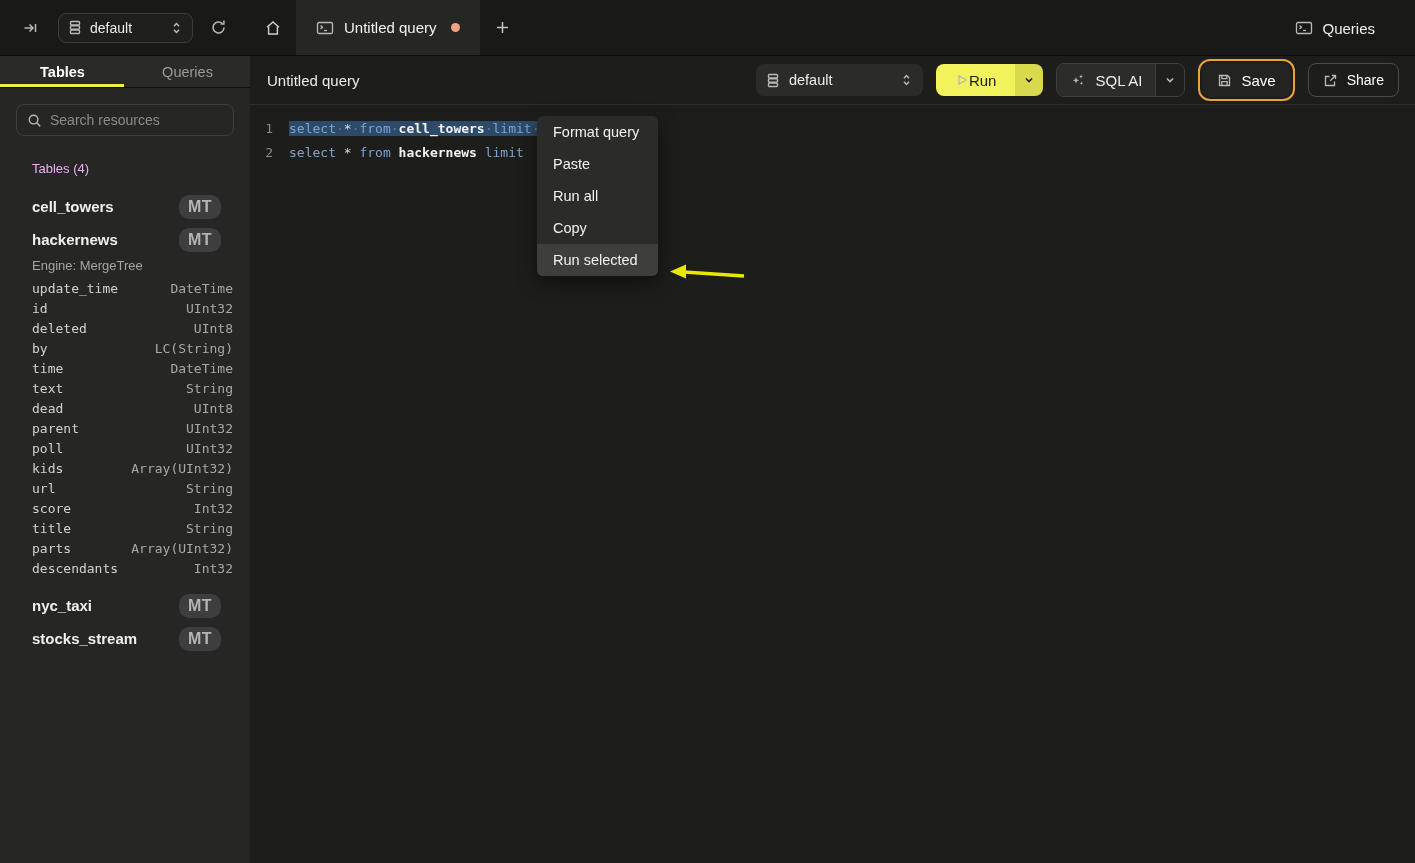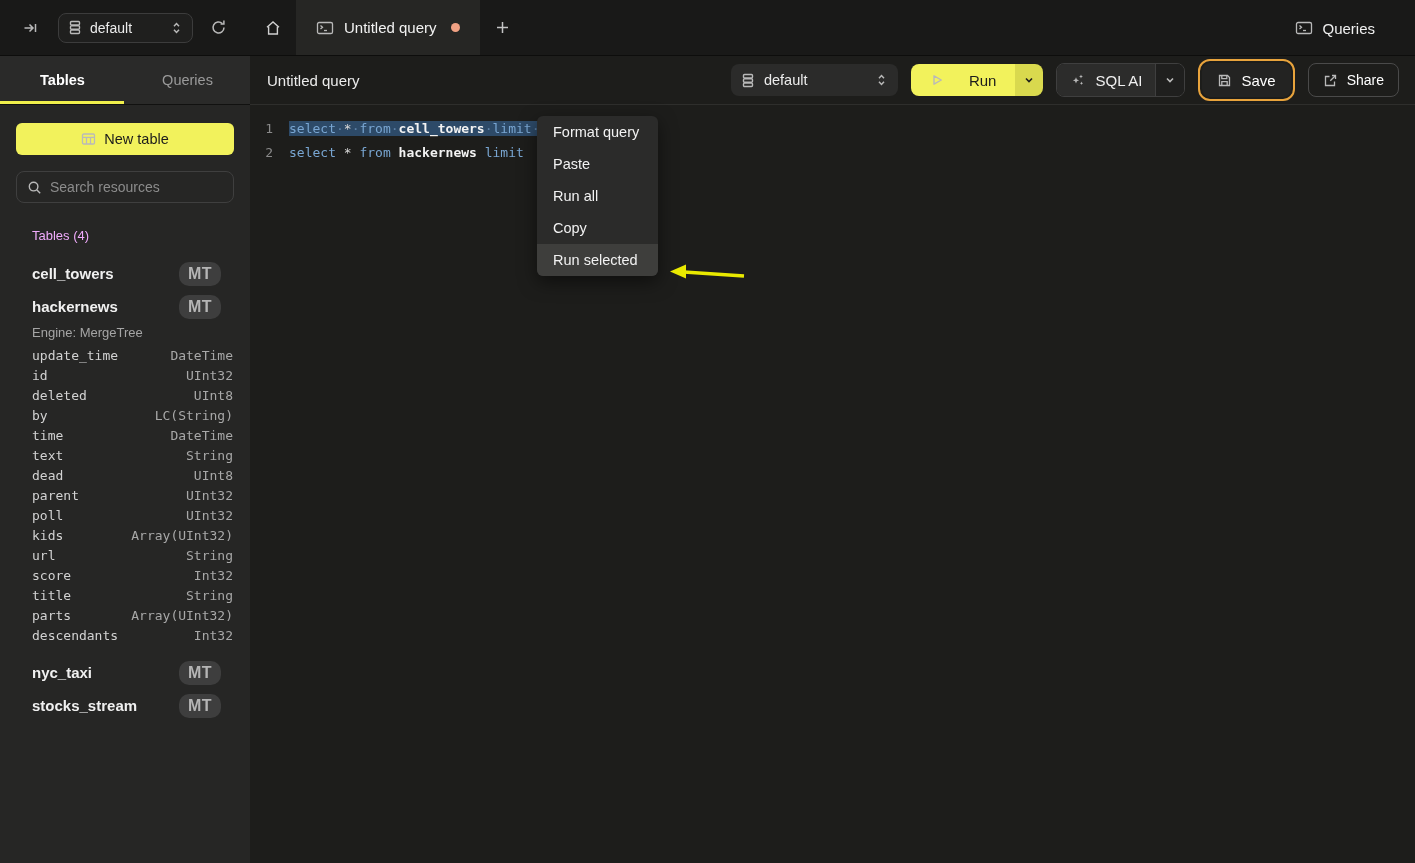--- a/index.html
+++ b/index.html
@@ -22,21 +22,21 @@
   .tab { height:100%; background:#262624; display:flex; align-items:center; gap:10px; padding:0 20px; cursor:pointer; }
   .tab .t-label { font-size:15px; color:#f2f2f2; }
   .dirty-dot { width:9px; height:9px; border-radius:50%; background:#f0a183; margin-left:4px; }
   .plus-btn { width:46px; height:100%; display:flex; align-items:center; justify-content:center;
     color:#c4c4c4; font-size:19px; cursor:pointer; }
   .queries-btn { position:absolute; right:40px; top:0; height:56px; display:flex; align-items:center;
     gap:9px; color:#f0f0f0; font-size:15px; cursor:pointer; }
 
   
   .sidebar { position:absolute; left:0; top:56px; width:250px; height:807px; background:#262625; }
-  .side-tabs { height:49px; background:#2a2a29; border-bottom:1px solid #111110; display:flex; position:relative; }
+  .side-tabs { height:32px; background:#2a2a29; border-bottom:1px solid #111110; display:flex; position:relative; }
   .side-tab { width:125px; display:flex; align-items:center; justify-content:center; font-size:14.5px;
     color:#9a9a9a; cursor:pointer; }
   .side-tab.active { color:#ffffff; font-weight:600; }
   .side-underline { position:absolute; left:0; bottom:0; width:124px; height:3px; background:#f0ef4b; }
 
   .new-table-btn { margin:18px 16px 0 16px; width:218px; height:32px; background:#f2f25c; border-radius:6px;
     display:flex; align-items:center; justify-content:center; gap:8px; color:#1b1b1b; font-size:14.5px;
     font-weight:500; cursor:pointer; }
   .search-box { margin:16px 16px 0 16px; width:218px; height:32px; border:1px solid #3f3f3f; border-radius:8px;
     display:flex; align-items:center; padding:0 10px; gap:8px; color:#8c8c8c; }
@@ -59,21 +59,21 @@
 
   
   .main { position:absolute; left:250px; top:56px; width:1165px; height:807px; background:#1d1d1b; }
   .main-header { height:49px; border-bottom:1px solid #2e2e2c; display:flex; align-items:center; padding:0 16px 0 17px; }
   .page-title { font-size:15px; color:#ececec; }
   .toolbar { margin-left:auto; display:flex; align-items:center; gap:13px; }
   .tb-select { width:167px; height:32px; background:#2b2b2a; border-radius:8px; display:flex; align-items:center;
     padding:0 10px; gap:9px; cursor:pointer; }
   .tb-select .lbl { font-size:14.5px; color:#ececec; flex:1; }
   .run-btn { height:32px; display:flex; border-radius:8px; overflow:hidden; cursor:pointer; }
-  .run-main { background:#f2f25c; color:#1c1c1c; display:flex; align-items:center; gap:25px; padding:0 19px;
+  .run-main { background:#f2f25c; color:#1c1c1c; display:flex; align-items:center; gap:0; padding:0 19px;
     font-size:15px; font-weight:500; }
   .run-caret { width:28px; background:#d9d94e; color:#1c1c1c; display:flex; align-items:center; justify-content:center; }
   .sqlai-btn { height:34px; border:1px solid #3f3f3f; border-radius:8px; display:flex; overflow:hidden; cursor:pointer; }
   .sqlai-main { background:#2c2c2b; display:flex; align-items:center; gap:9px; padding:0 13px; font-size:15px; color:#f0f0f0; }
   .sqlai-caret { width:29px; display:flex; align-items:center; justify-content:center; color:#bdbdbd;
     border-left:1px solid #3f3f3f; background:#1f1f1e; }
   .save-btn { height:34px; padding:0 15px; background:#232322; border-radius:8px; display:flex; align-items:center;
     gap:9px; font-size:15px; color:#ffffff; outline:2px solid #e8a33c; outline-offset:2px; margin:0 4px; cursor:pointer; }
   .share-btn { height:34px; padding:7px 14px; border:1px solid #4a4a4a; border-radius:8px; display:flex;
     align-items:center; gap:9px; font-size:14px; color:#ffffff; cursor:pointer; }
@@ -172,31 +172,20 @@
   </div>
 </div>
 
 <div class="sidebar">
   <div class="side-tabs">
     <div class="side-tab active">Tables</div>
     <div class="side-tab">Queries</div>
     <div class="side-underline"></div>
   </div>
 
-  <div class="new-table-btn">
-    <span class="icon-btn">
-      <svg width="15" height="14" viewBox="0 0 15 14" fill="none" stroke="currentColor" stroke-width="1.3">
-        <rect x="1.5" y="2" width="12" height="10" rx="1.2"></rect>
-          <line x1="1.5" y1="5.4" x2="13.5" y2="5.4"></line>
-          <line x1="5.5" y1="5.4" x2="5.5" y2="12"></line>
-          <line x1="9.5" y1="5.4" x2="9.5" y2="12"></line>
-      </svg>
-    </span>
-    <span>New table</span>
-  </div>
 
   <div class="search-box">
     <span class="icon-btn">
       <svg width="15" height="15" viewBox="0 0 15 15" fill="none" stroke="currentColor" stroke-width="1.4">
         <circle cx="6.6" cy="6.6" r="4.3"></circle>
           <line x1="9.9" y1="9.9" x2="13.2" y2="13.2"></line>
       </svg>
     </span>
     <input placeholder="Search resources" style="">
   </div>

